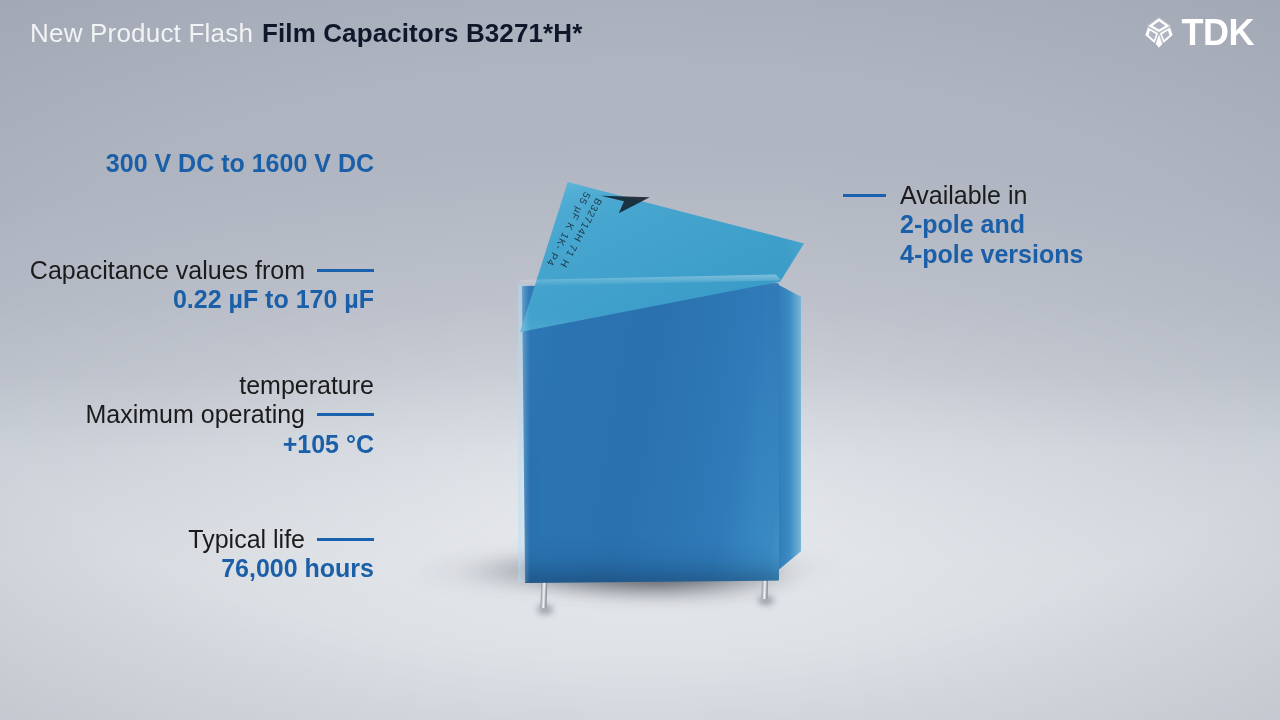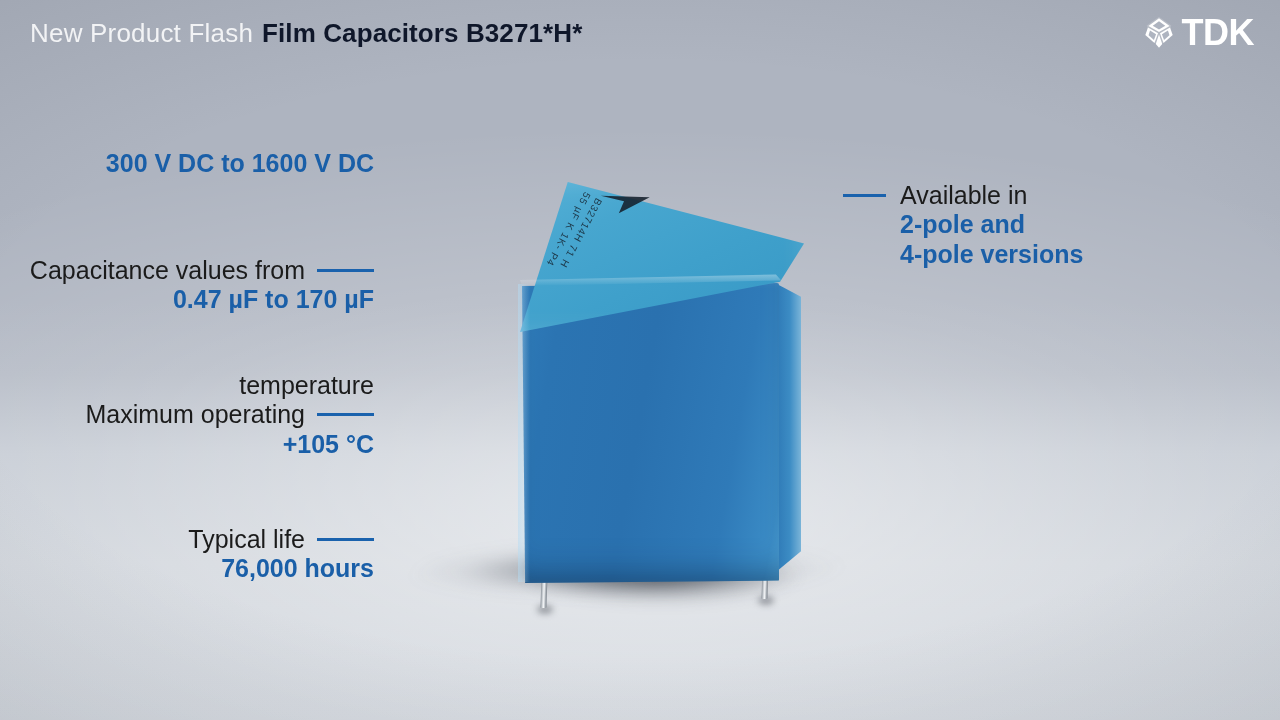--- a/index.html
+++ b/index.html
@@ -215,21 +215,21 @@
     <span class="value">300 V DC to 1600 V DC</span>
   </div>
 </div>
 
 <div class="callout left" id="c-cap">
   <div class="row">
     <span class="label">Capacitance values from</span>
     <span class="leader"></span>
   </div>
   <div class="row">
-    <span class="value">0.47 µF to 170 µF</span>
+    <span class="value">0.22 µF to 170 µF</span>
   </div>
 </div>
 
 <div class="callout left" id="c-temp">
   <div class="row">
     <span class="label">temperature</span>
   </div>
   <div class="row">
     <span class="label">Maximum operating</span>
     <span class="leader"></span>

